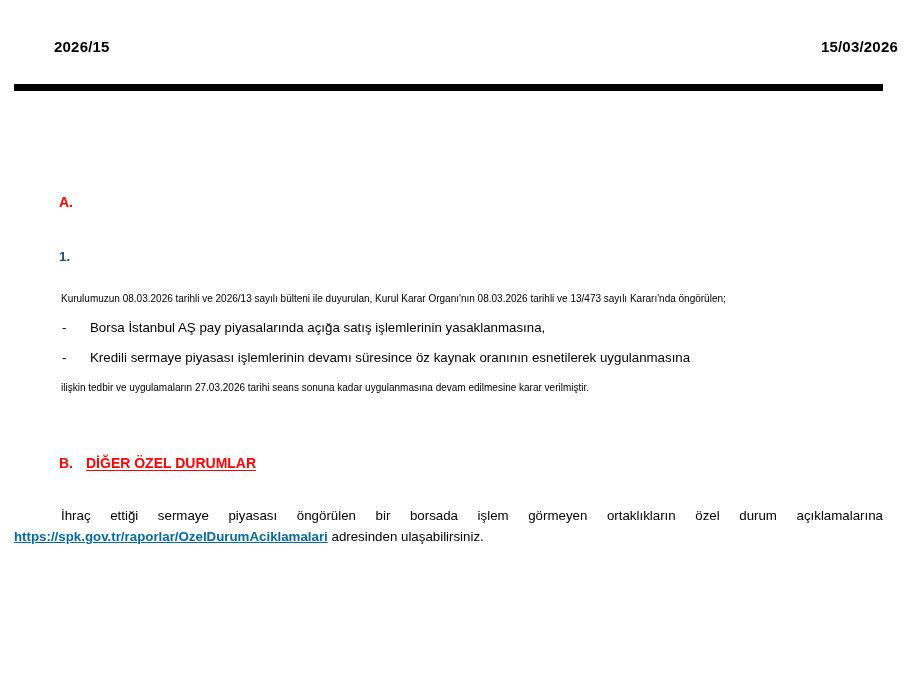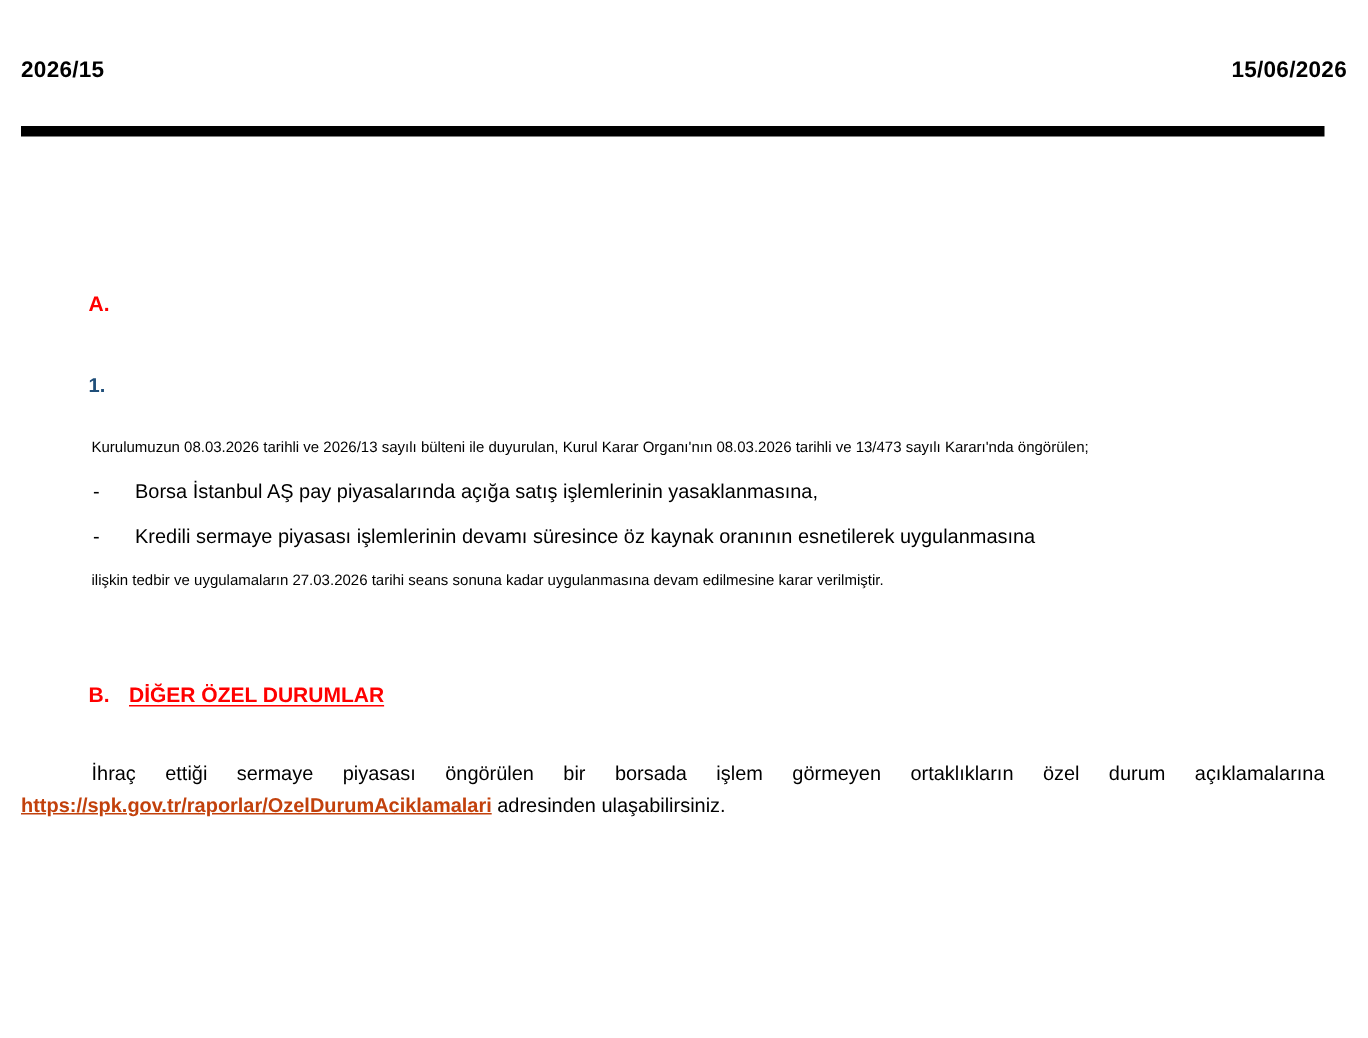--- a/index.html
+++ b/index.html
@@ -31,21 +31,21 @@
     left: 14px;
     right: 14px;
     top: 38px;
     display: flex;
     justify-content: space-between;
     align-items: baseline;
     font-size: 15px;
     font-weight: bold;
     letter-spacing: 0.2px;
   }
-  .header .bulletin-no { text-align: right; }
+  .header .bulletin-no { text-align: right; margin-left: 40px; }
   .header .bulletin-date { text-align: right; }
 
   .header-rule {
     position: absolute;
     left: 14px;
     top: 84px;
     width: 869px;
     height: 7px;
     background: #000000;
   }
@@ -116,21 +116,21 @@
 
   .closing-par {
     margin: 0;
     text-align: justify;
     text-indent: 47px;
     font-size: 13.3px;
     line-height: 1.55;
   }
 
   .link {
-    color: #c2410c;
+    color: #0369a1;
     font-weight: bold;
     text-decoration: underline;
     text-underline-offset: 1px;
     cursor: pointer;
   }
 
   
   .gap-a  { height: 72px; }
   .gap-b  { height: 34px; }
   .gap-c  { height: 24px; }
@@ -139,21 +139,21 @@
   .gap-f  { height: 58px; }
   .gap-g  { height: 32px; }
 </style>
 </head>
 <body>
 
 <div class="page">
 
   <div class="header">
     <span class="bulletin-no">2026/15</span>
-    <span class="bulletin-date">15/06/2026</span>
+    <span class="bulletin-date">15/03/2026</span>
   </div>
   <div class="header-rule"></div>
 
   <div class="content">
 
     <div class="gap-a"></div>
 
     <div class="section-heading">
       <span class="sec-letter">A.</span>
     </div>

